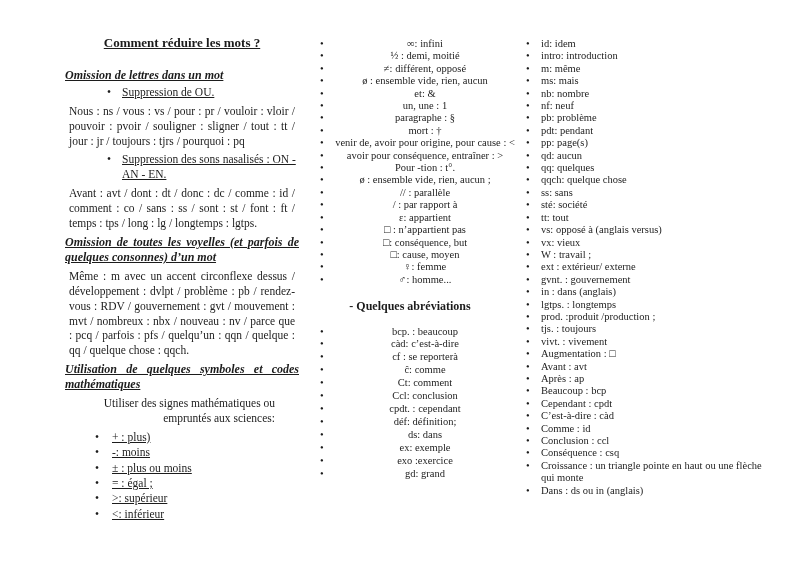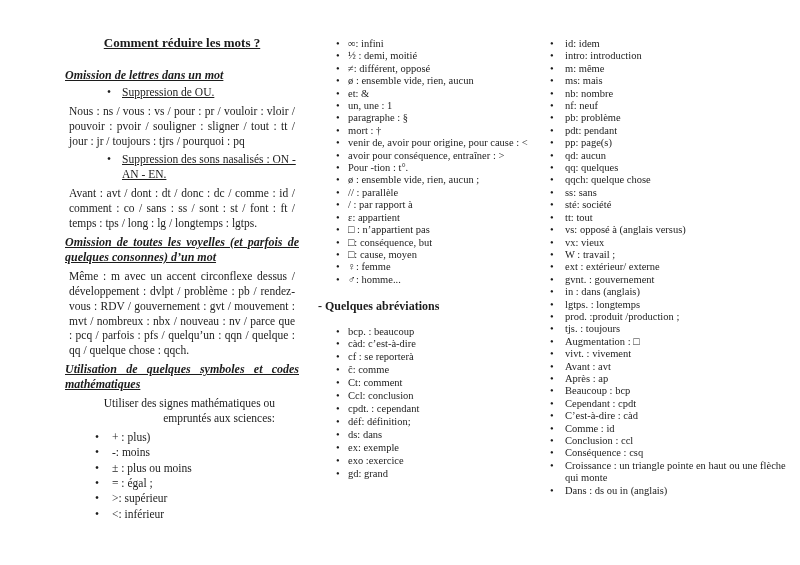--- a/index.html
+++ b/index.html
@@ -6,22 +6,22 @@
   .page {
     position:relative;
     width:800px; height:565px;
     background:#ffffff;
     color:#1c1c1c;
     font-family:"Liberation Serif","DejaVu Serif",serif;
     overflow:hidden;
   }
   .col { position:absolute; top:36px; }
   .col-left  { left:65px;  width:234px; font-size:11.5px; line-height:14.9px; }
-  .col-mid   { left:318px; top:38px; width:216px; font-size:10.5px; line-height:12.4px; }
-  .col-right { left:540px; top:38px; width:252px; font-size:10.5px; line-height:12.4px; }
+  .col-mid   { left:302px; top:38px; width:216px; font-size:10.5px; line-height:12.4px;text-align:center; }
+  .col-right { left:516px; top:38px; width:252px; font-size:10.5px; line-height:12.4px; }
 
   .doc-title {
     font-size:13px; font-weight:bold; text-decoration:underline;
     text-align:center; margin:0 0 17px 0;
   }
   .left-h {
     font-size:12px; font-weight:bold; font-style:italic;
     text-decoration:underline; text-align:justify;
     margin:2px 0 2px 0;
   }
@@ -33,21 +33,21 @@
   ul { list-style:none; margin:0; padding:0; }
   li { position:relative; }
   li::before { content:"\2022"; position:absolute; left:0; top:0; }
 
   
   .left-b { padding-left:42px; }
   .left-b li { padding-left:15px; }
   .u { text-decoration:underline; }
 
   
-  .sym-list { padding-left:30px; }
+  .sym-list { padding-left:30px;text-decoration:underline; }
   .sym-list li { padding-left:17px; line-height:15.4px; }
 
   
   .mid-list { padding-left:18px; }
   .mid-list li { padding-left:12px; }
   .abbrev-h {
     font-size:12px; font-weight:bold; 
     margin:14px 0 13px 0;
   }
   .mid-list2 li { line-height:12.9px; }
@@ -148,22 +148,22 @@
         <li>tt: tout</li>
         <li>vs: opposé à (anglais versus)</li>
         <li>vx: vieux</li>
         <li>W : travail ;</li>
         <li>ext : extérieur/ externe</li>
         <li>gvnt. : gouvernement</li>
         <li>in : dans (anglais)</li>
         <li>lgtps. : longtemps</li>
         <li>prod. :produit /production ;</li>
         <li>tjs. : toujours</li>
+        <li>vivt. : vivement</li>
         <li>Augmentation : □</li>
-        <li>vivt. : vivement</li>
         <li>Avant : avt</li>
         <li>Après : ap</li>
         <li>Beaucoup : bcp</li>
         <li>Cependant : cpdt</li>
         <li>C’est-à-dire :  càd</li>
         <li>Comme : id</li>
         <li>Conclusion : ccl</li>
         <li>Conséquence : csq</li>
         <li>Croissance : un triangle pointe en haut ou une flèche qui monte</li>
         <li>Dans : ds ou in (anglais)</li>

